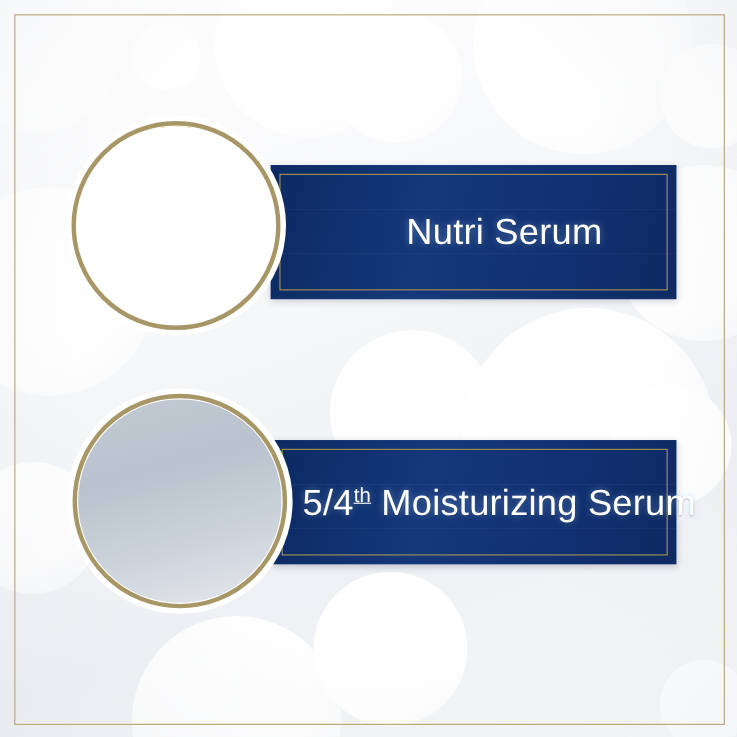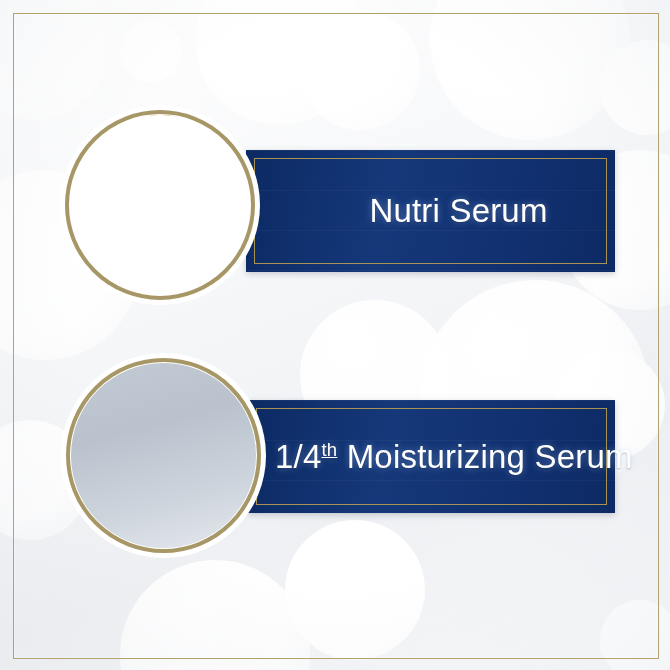--- a/index.html
+++ b/index.html
@@ -179,21 +179,21 @@
   <div class="vignette"></div>
 
   <div class="banner" id="banner-serum">
     <div class="banner-inner-border"></div>
     <div class="banner-label">Nutri Serum</div>
   </div>
 
   <div class="banner" id="banner-milk">
     <div class="banner-inner-border"></div>
     <div class="banner-label">
-      <span>1/4</span><sup>th</sup><span> Moisturizing Serum</span>
+      <span>5/4</span><sup>th</sup><span> Moisturizing Serum</span>
     </div>
   </div>
 
   <div class="circle-badge" id="circle-serum">
     <div class="circle-media">
       <div class="serum-bg"></div>
       <svg viewBox="0 0 180 180" width="100%" height="100%">
         <defs>
           <linearGradient id="pipetteGlass" x1="0" y1="0" x2="1" y2="0">
             <stop offset="0%" stop-color="#c9902a"></stop>

